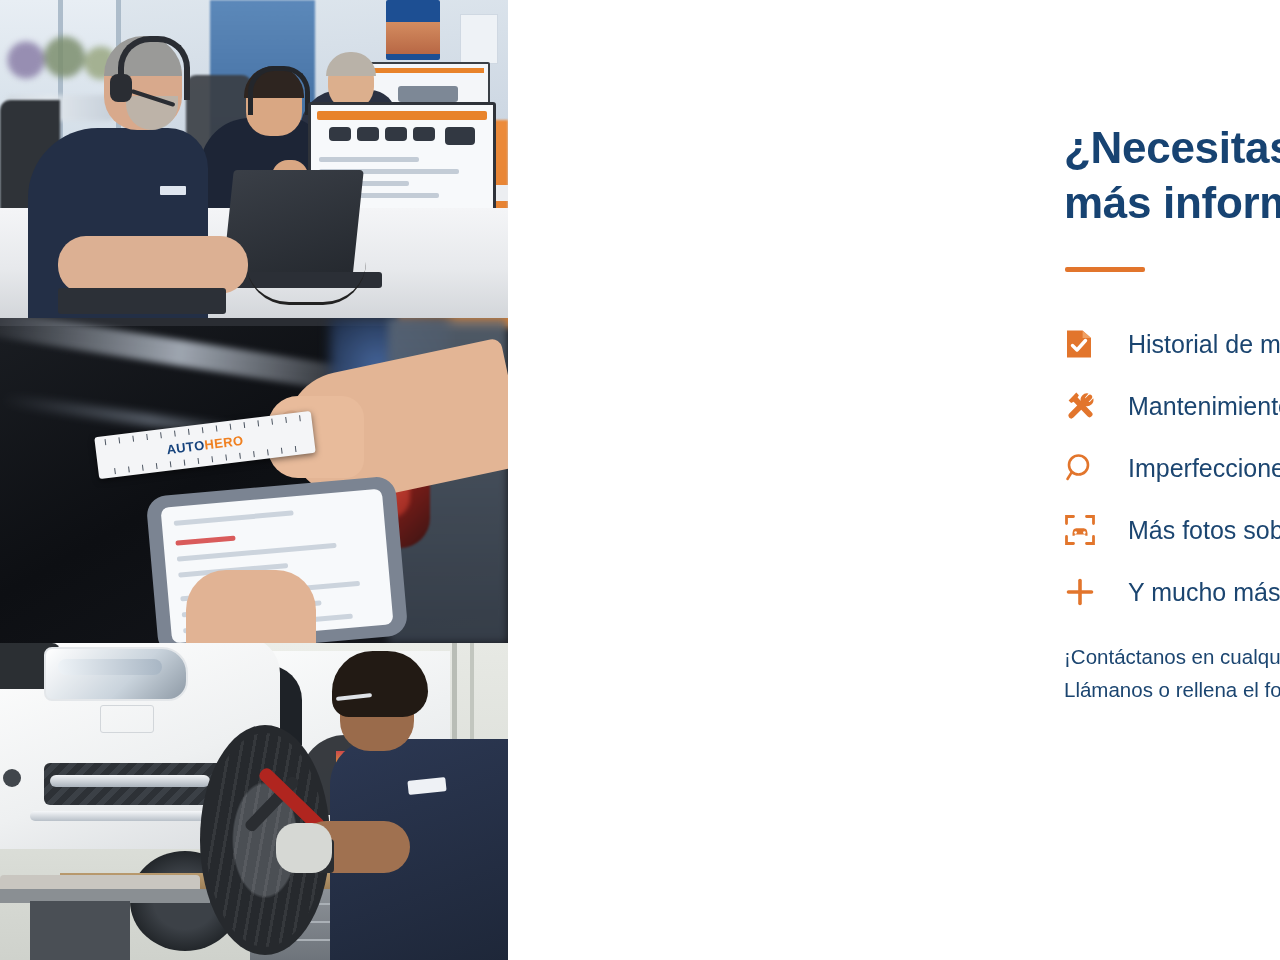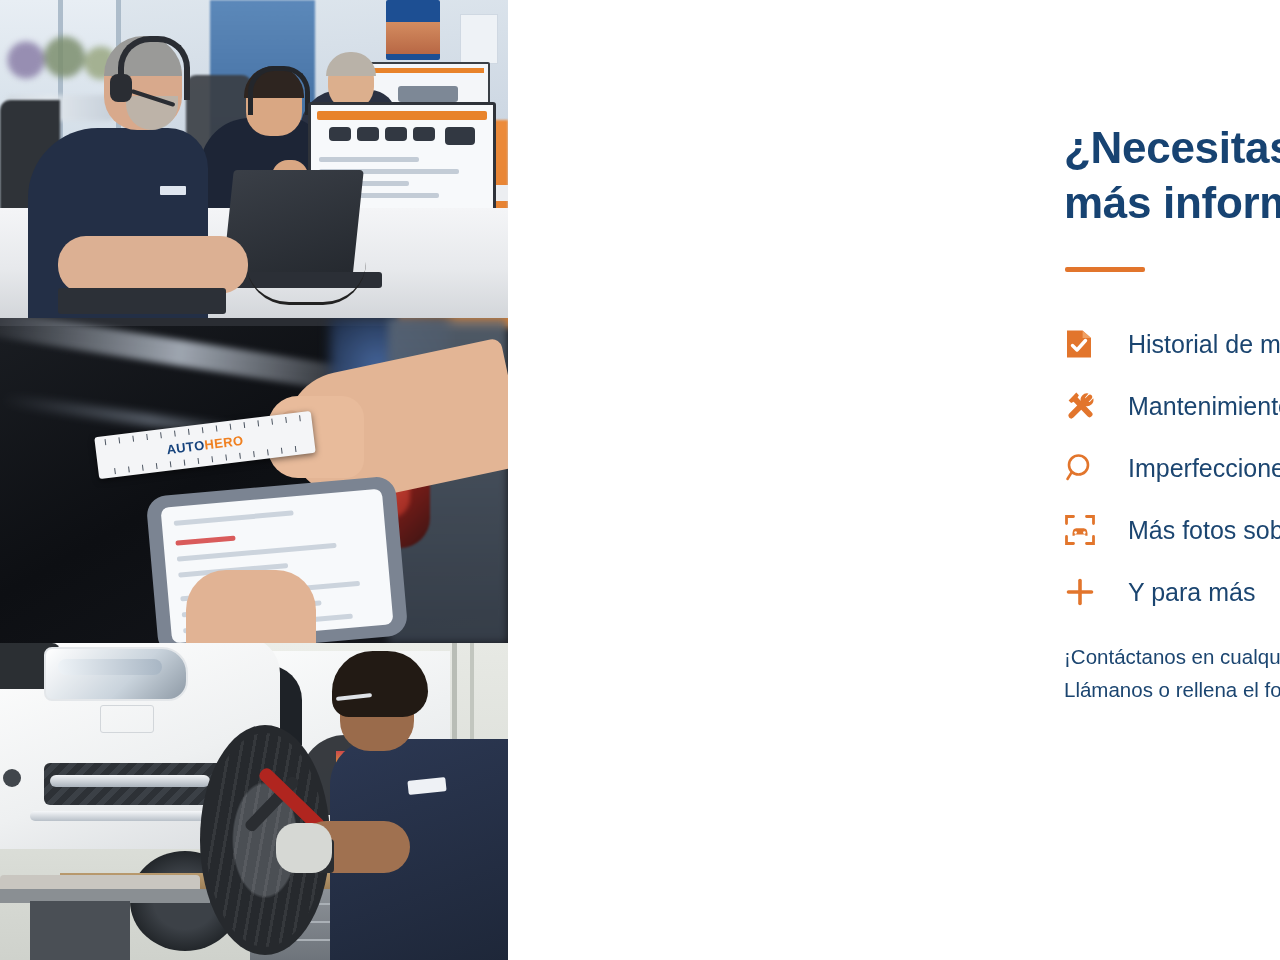--- a/index.html
+++ b/index.html
@@ -386,21 +386,21 @@
 
       <div class="feature">
         <span class="ic">
           <svg width="32" height="32" viewBox="0 0 32 32" aria-hidden="true">
             <g stroke="#E2752C" stroke-width="3.6" stroke-linecap="round">
               <path d="M16 4.5v23"></path>
                 <path d="M4.5 16h23"></path>
             </g>
           </svg>
         </span>
-        <span class="lbl">Y para más</span>
+        <span class="lbl">Y mucho más</span>
       </div>
     </div>
 
     <div class="para">
       <div>¡Contáctanos en cualquier momento para más información!</div>
       <div>Llámanos o rellena el formulario de contacto.</div>
     </div>
 
   </div>
 </div>

